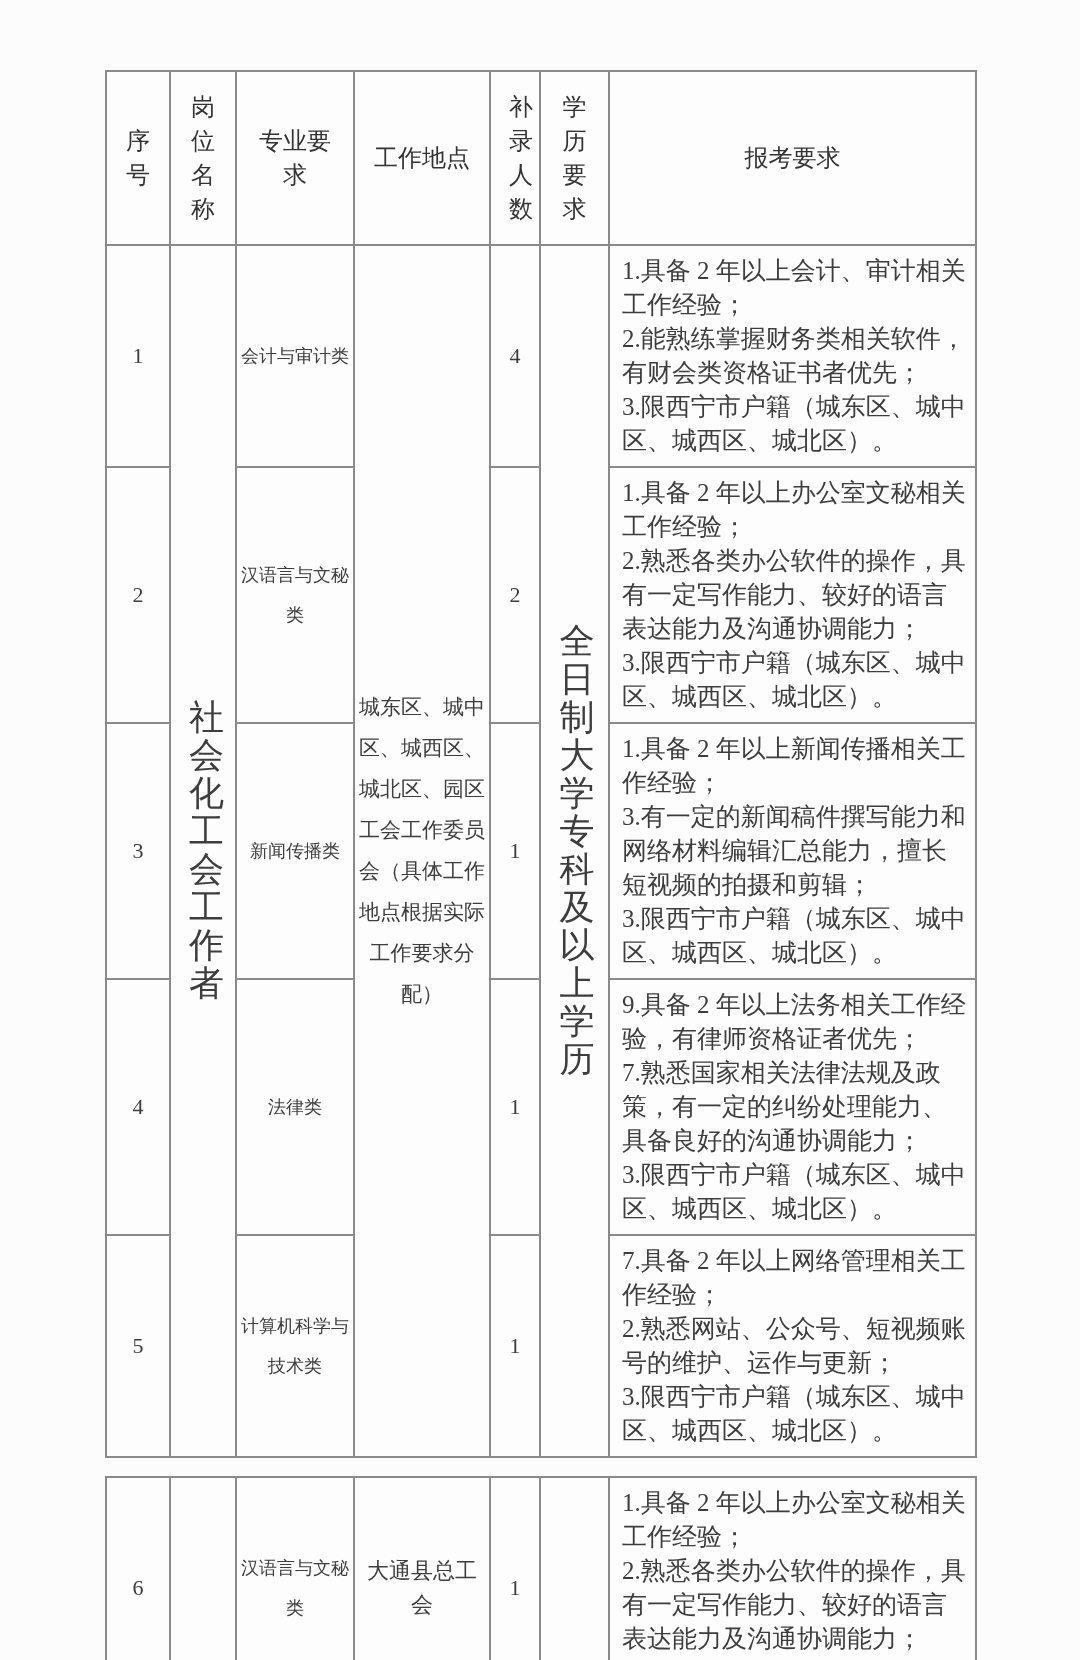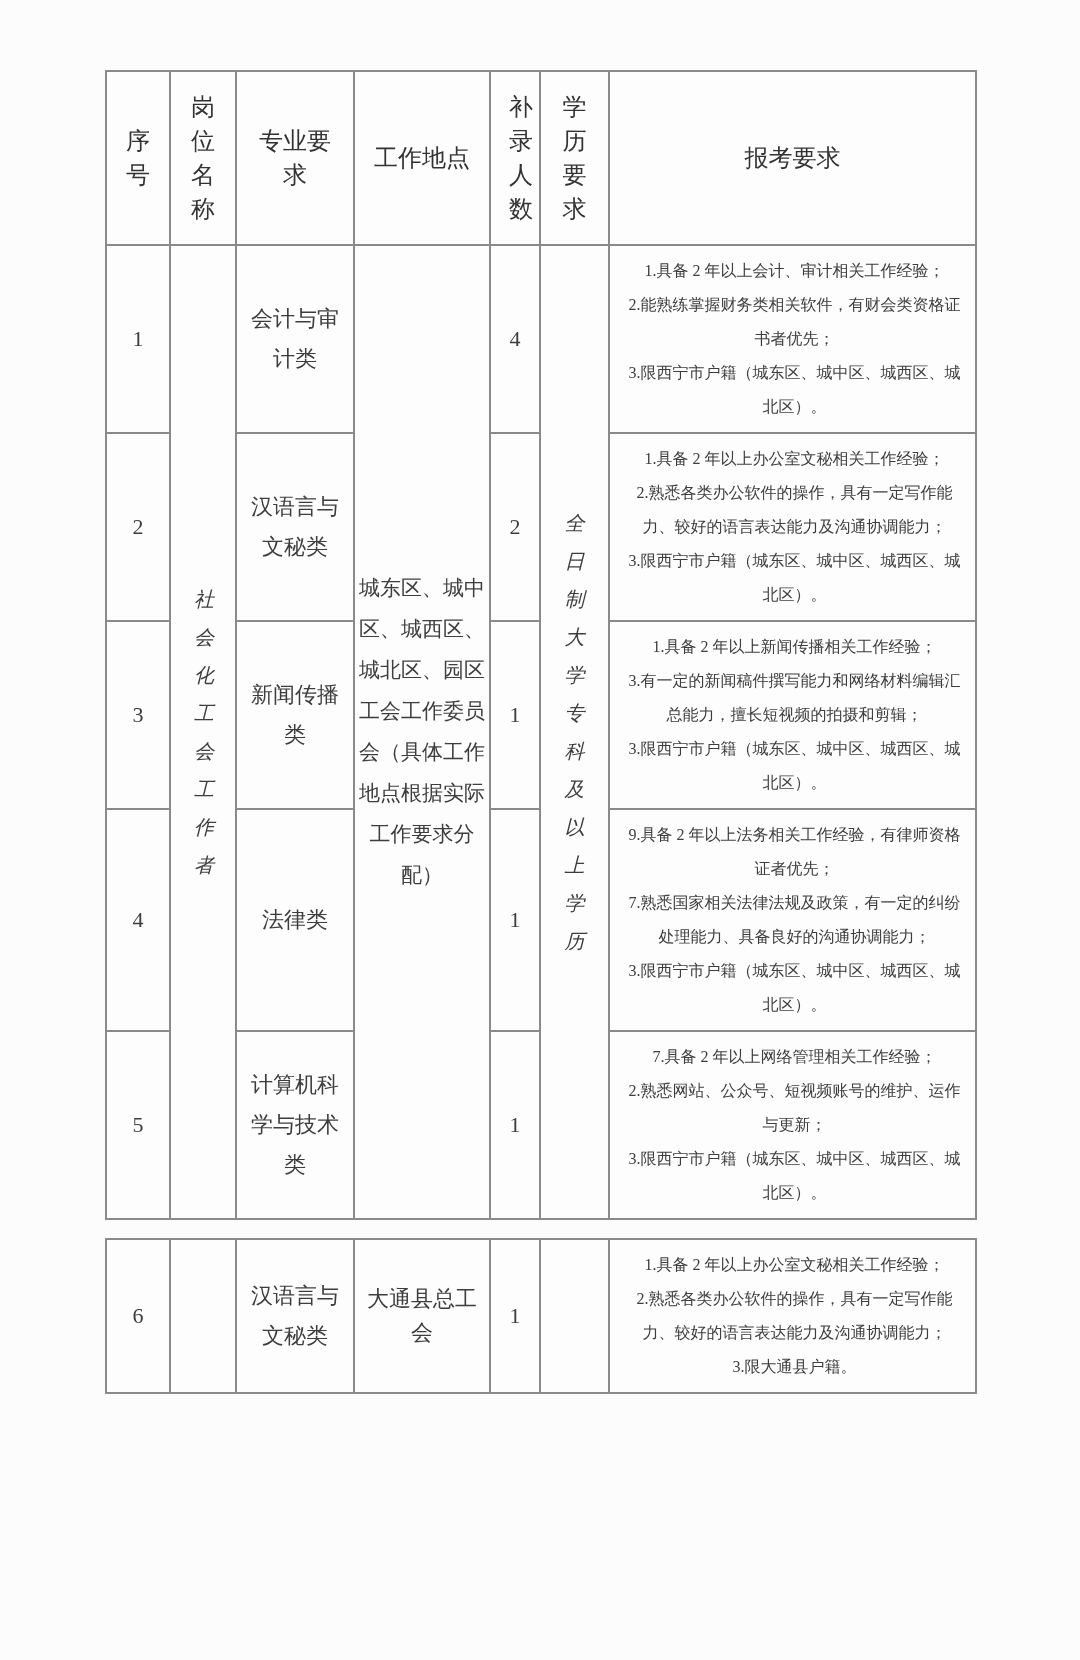--- a/index.html
+++ b/index.html
@@ -37,41 +37,40 @@
   col.c-major{width:118px;}
   col.c-loc{width:136px;}
   col.c-quota{width:50px;}
   col.c-edu{width:69px;}
   col.c-req{width:367px;}
   .req-cell{
     text-align:left;
     padding:8px 8px 8px 12px;
   }
   .req-item{
-    font-size:16px;
+    font-size:25px;
     line-height:34px;
-    text-align:center;
+    text-align:left;
   }
   .vtext{
     width:30px;
     margin:0 auto;
-    font-size:20px;
+    font-size:35px;
     line-height:38px;
     letter-spacing:0;
     word-break:break-all;
-    font-style:italic;
   }
   .loc-cell{padding:2px;}
   .loc-text{
     font-size:21px;
     line-height:41px;
     margin:18px auto;
     max-width:132px;
   }
-  .major-cell{font-size:22px;line-height:40px;padding:4px;}
+  .major-cell{font-size:18px;line-height:40px;padding:4px;}
   .num{font-size:22px;}
   .t2{margin-top:18px;}
   .empty-cell{min-width:0;}
 </style>
 </head>
 <body>
 
 <div class="sheet">
 
   <table class="t1">

